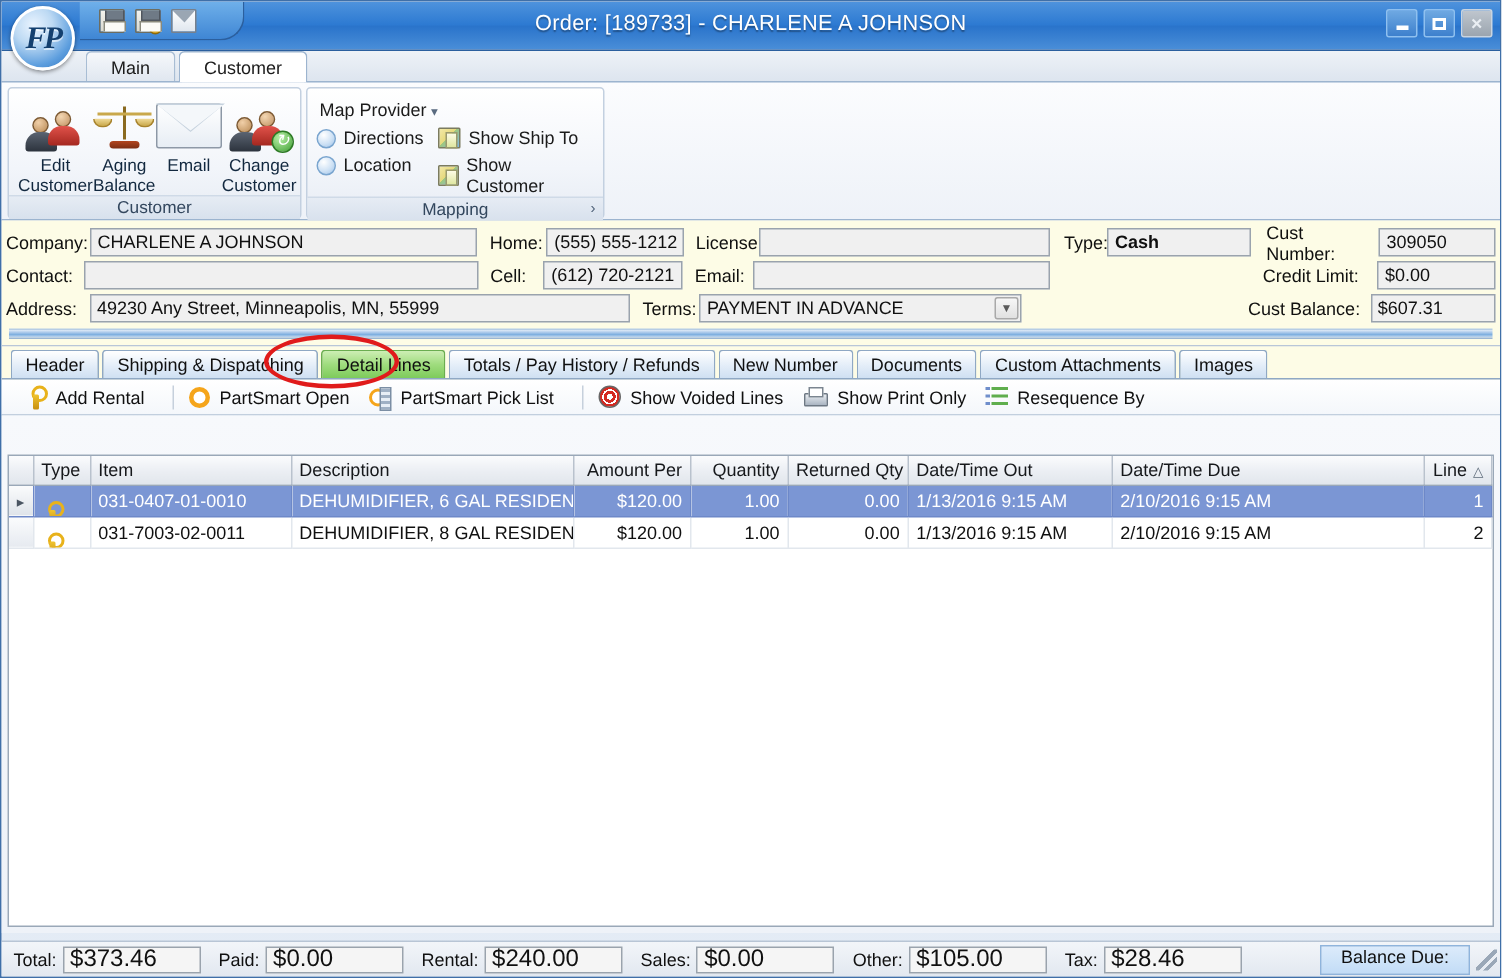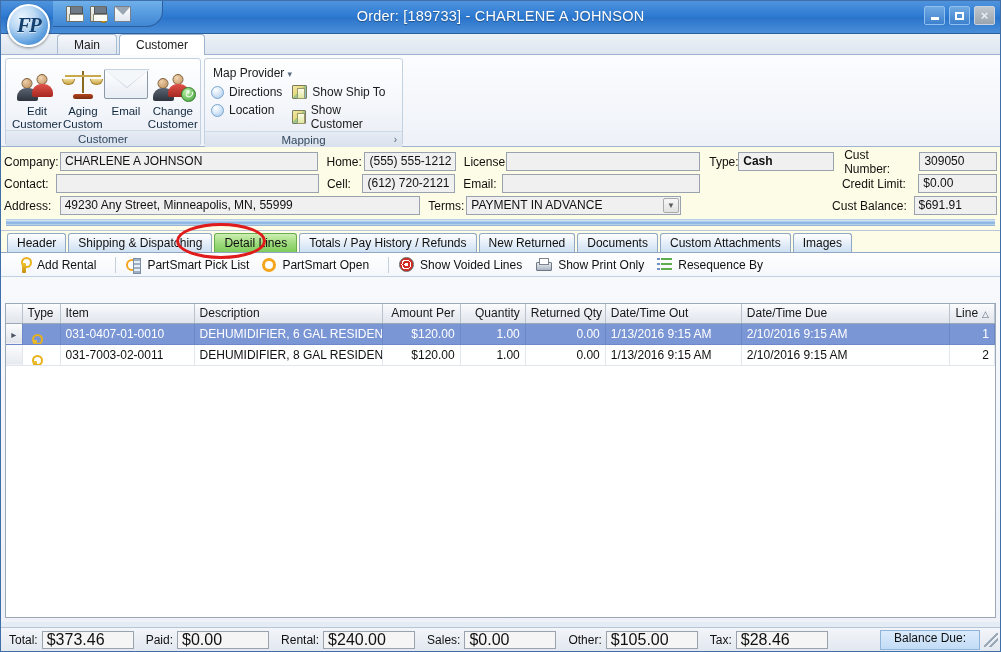--- a/index.html
+++ b/index.html
@@ -506,21 +506,21 @@
         <div class="bigbtn">
           <div class="glyph">
             <div class="ico-scales">
                 <i class="post"></i>
                 <i class="beam"></i>
                 <i class="pan l"></i>
                 <i class="pan r"></i>
                 <i class="base"></i>
               </div>
           </div>
-          <div class="lbl"><span>Aging</span><br><span>Custom</span></div>
+          <div class="lbl"><span>Aging</span><br><span>Balance</span></div>
         </div>
 
         <div class="bigbtn">
           <div class="glyph">
               <div class="ico-env"></div>
             </div>
           <div class="lbl"><span>Email</span></div>
         </div>
 
         <div class="bigbtn">
@@ -608,52 +608,52 @@
     <div class="form-row">
       <div class="flabel" style="width:56px;">Address:</div>
       <div class="fbox" style="width:363px;">49230 Any Street, Minneapolis, MN, 55999</div>
       <div class="flabel" style="width:46px; padding-left:8px;">Terms:</div>
       <div class="fbox combo" style="width:216px;">
         <span>PAYMENT IN ADVANCE</span>
         <i class="combo-arrow">▼</i>
       </div>
       <div style="width:142px;"></div>
       <div class="flabel" style="width:92px; padding-left:10px;">Cust Balance:</div>
-      <div class="fbox" style="width:84px;">$691.91</div>
+      <div class="fbox" style="width:84px;">$607.31</div>
     </div>
 
     <div class="sep-bar"></div>
   </div>
 
   <div class="page-tabs">
     <div class="ptab">Header</div>
     <div class="ptab">Shipping &amp; Dispatching</div>
     <div class="ptab hl">Detail Lines</div>
     <div class="ptab">Totals / Pay History / Refunds</div>
-    <div class="ptab">New Returned</div>
+    <div class="ptab">New Number</div>
     <div class="ptab">Documents</div>
     <div class="ptab">Custom Attachments</div>
     <div class="ptab">Images</div>
   </div>
 
   <div class="annot-ellipse"></div>
 
   <div class="act-toolbar">
     <div class="act-btn">
       <i class="ico-wrench"></i>
       <span>Add Rental</span>
     </div>
     <i class="act-sep"></i>
     <div class="act-btn">
+      <i class="ico-ring"></i>
+      <span>PartSmart Open</span>
+    </div>
+    <div class="act-btn">
       <i class="ico-picklist"></i>
       <span>PartSmart Pick List</span>
-    </div>
-    <div class="act-btn">
-      <i class="ico-ring"></i>
-      <span>PartSmart Open</span>
     </div>
     <i class="act-sep"></i>
     <div class="act-btn">
       <i class="ico-target"></i>
       <span>Show Voided Lines</span>
     </div>
     <div class="act-btn">
       <i class="ico-printer"></i>
       <span>Show Print Only</span>
     </div>

